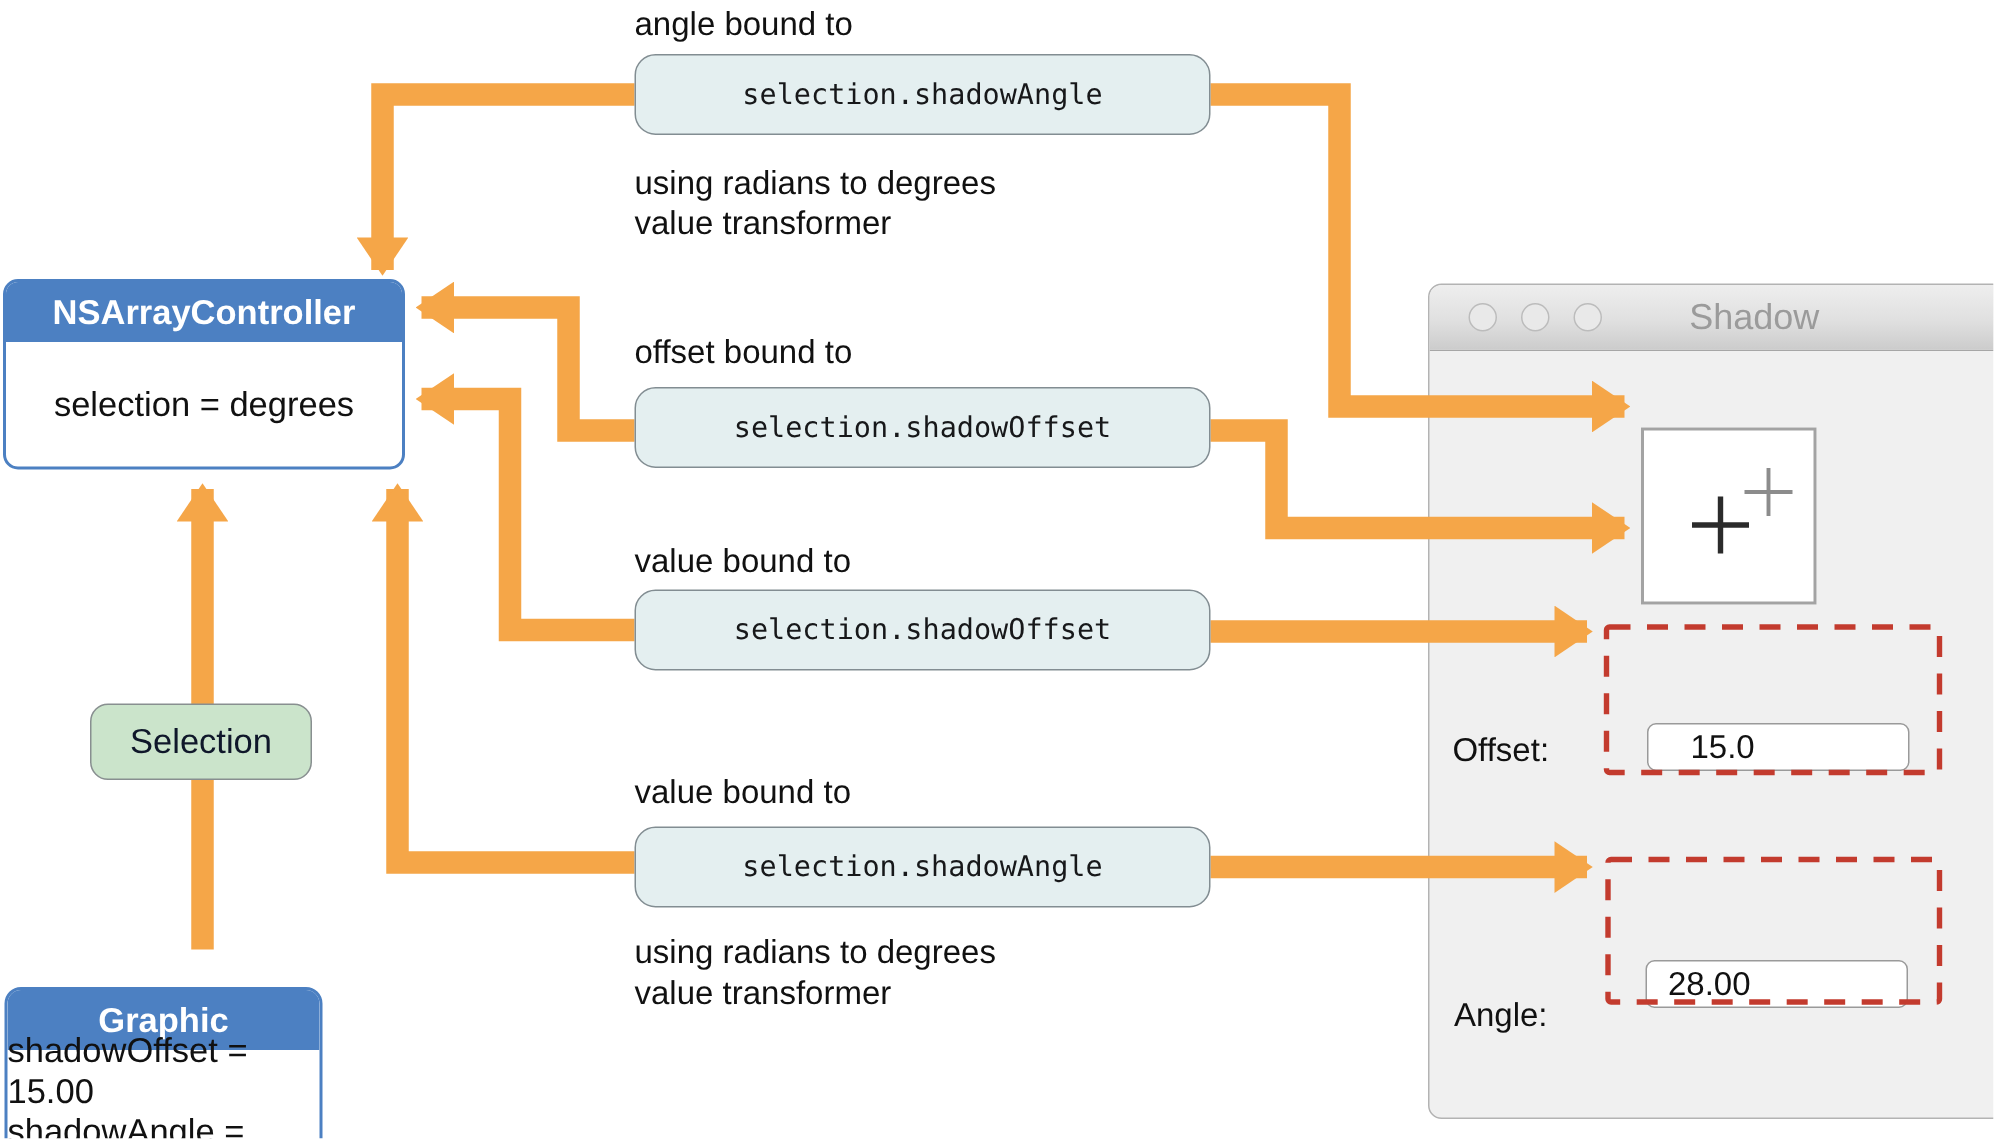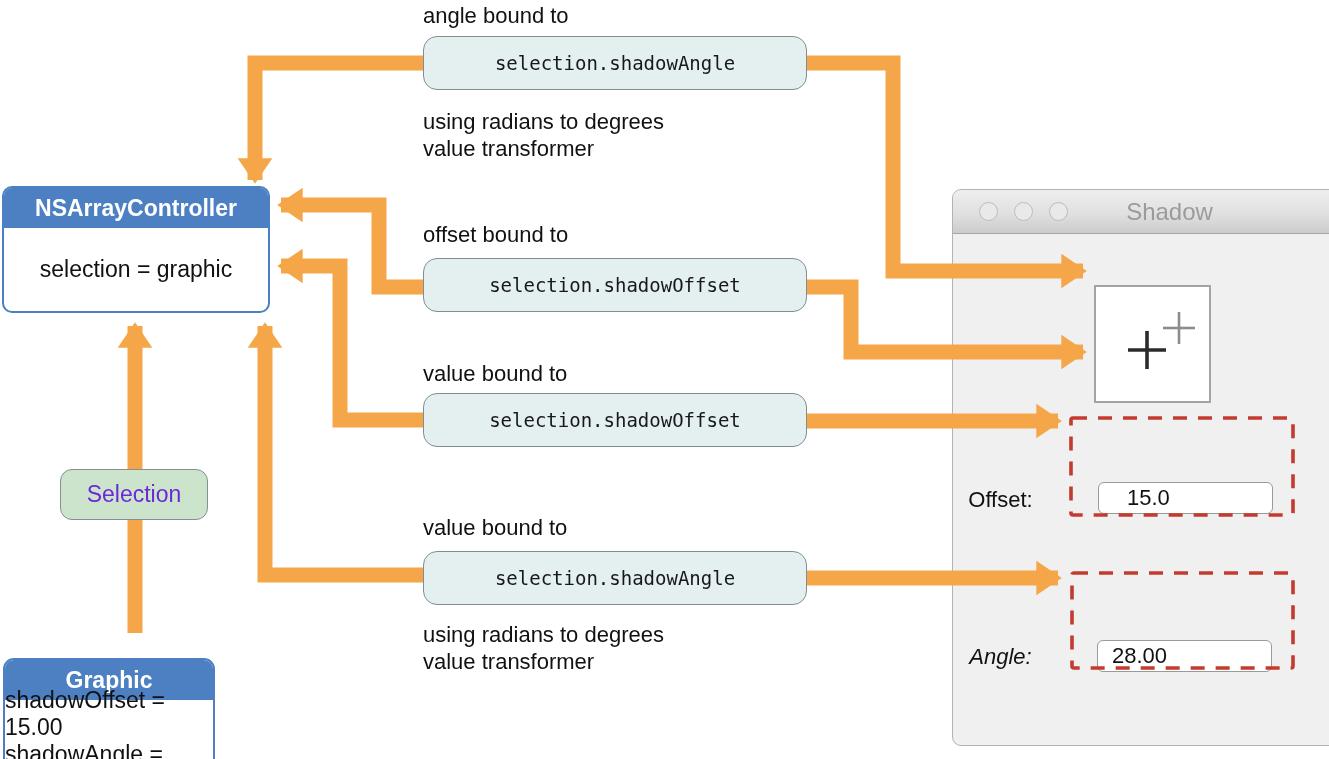--- a/index.html
+++ b/index.html
@@ -36,21 +36,21 @@
   .classbox .bdy{
     display:flex;flex-direction:column;align-items:center;justify-content:center;
     font-size:23px;color:#111;line-height:27px;
   }
 
   
   .badge{
     position:absolute;left:60px;top:469px;width:148px;height:51px;z-index:10;
     background:#cbe4cb;border:1.6px solid #888f90;border-radius:12px;
     display:flex;align-items:center;justify-content:center;
-    font-size:23px;color:#6d28d9;box-sizing:border-box;
+    font-size:23px;color:#0f172a;box-sizing:border-box;
   }
 
   
   #shadow-window{
     position:absolute;left:952px;top:158px;width:435px;height:557px;z-index:1;
     background:#f0f0f0;border:1px solid #b3b3b3;border-radius:9px;
     box-sizing:border-box;overflow:hidden;margin-top:31px;
   }
   #titlebar{
     height:43px;border-bottom:1px solid #a6a6a6;border-radius:8px 8px 0 0;
@@ -131,21 +131,21 @@
     <div>value transformer</div>
   </div>
 
   <div class="keybox" style="top:36px;">selection.shadowAngle</div>
   <div class="keybox" style="top:258px;">selection.shadowOffset</div>
   <div class="keybox" style="top:393px;">selection.shadowOffset</div>
   <div class="keybox" style="top:551px;">selection.shadowAngle</div>
 
   <div class="classbox" style="left:2px;top:186px;width:268px;height:127px;">
     <div class="hdr">NSArrayController</div>
-    <div class="bdy" style="height:83px;">selection = graphic</div>
+    <div class="bdy" style="height:83px;">selection = degrees</div>
   </div>
 
   <div class="badge">Selection</div>
 
   <div class="classbox" style="left:3px;top:658px;width:212px;height:126px;border-radius:11px;">
     <div class="hdr">Graphic</div>
     <div class="bdy" style="height:82px;">
       <div>shadowOffset = 15.00</div>
       <div>shadowAngle = 0.86</div>
     </div>
@@ -170,17 +170,17 @@
         <g stroke="#2b2b2b" stroke-width="3.6">
           <line x1="32" y1="63" x2="70" y2="63"></line>
           <line x1="51" y1="44" x2="51" y2="82"></line>
         </g>
       </svg>
     </div>
 
     <div class="fieldlbl" style="left: 0px; top: 297px;">Offset:</div>
     <input class="txtfield" style="left: 145px; top: 292px; padding-left: 28px;" type="text" value="15.0">
 
-    <div class="fieldlbl" style="left: 0px; top: 454px; font-style: italic;">Angle:</div>
+    <div class="fieldlbl" style="left: 0px; top: 474px;">Angle:</div>
     <input class="txtfield" style="left: 144px; top: 450px;" type="text" value="28.00">
   </div>
 
 </div>
 
 </body></html>

